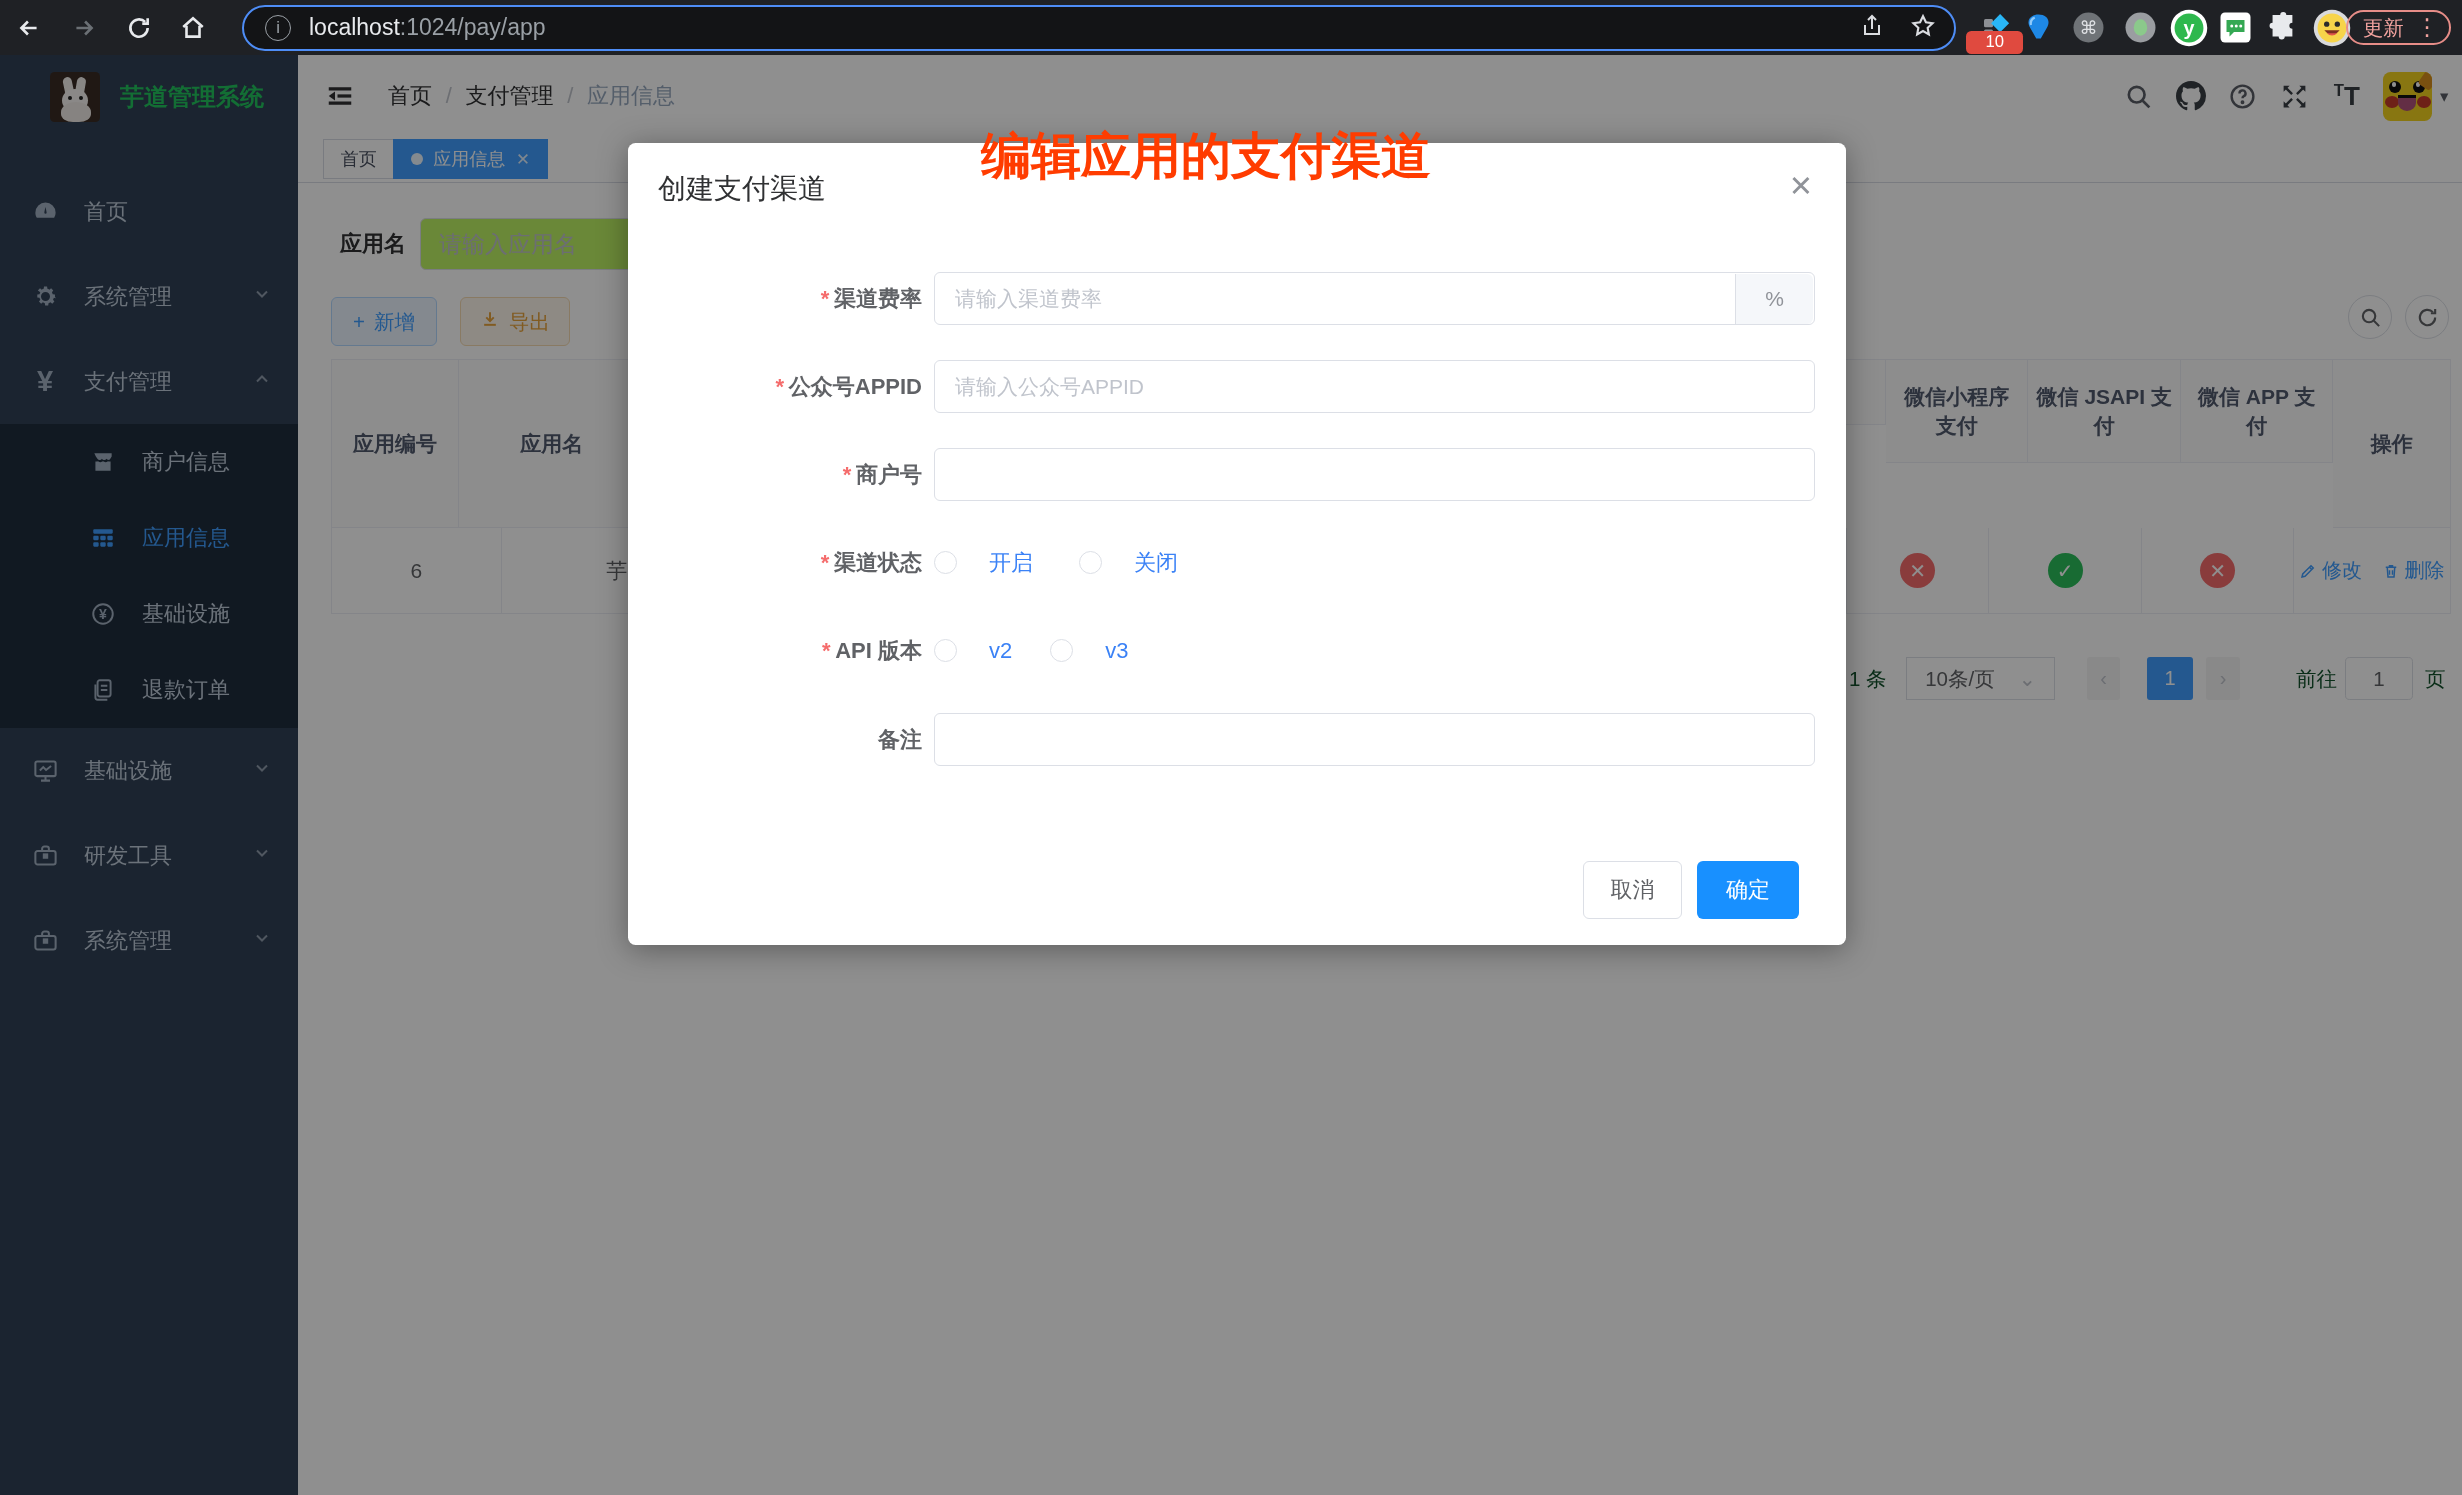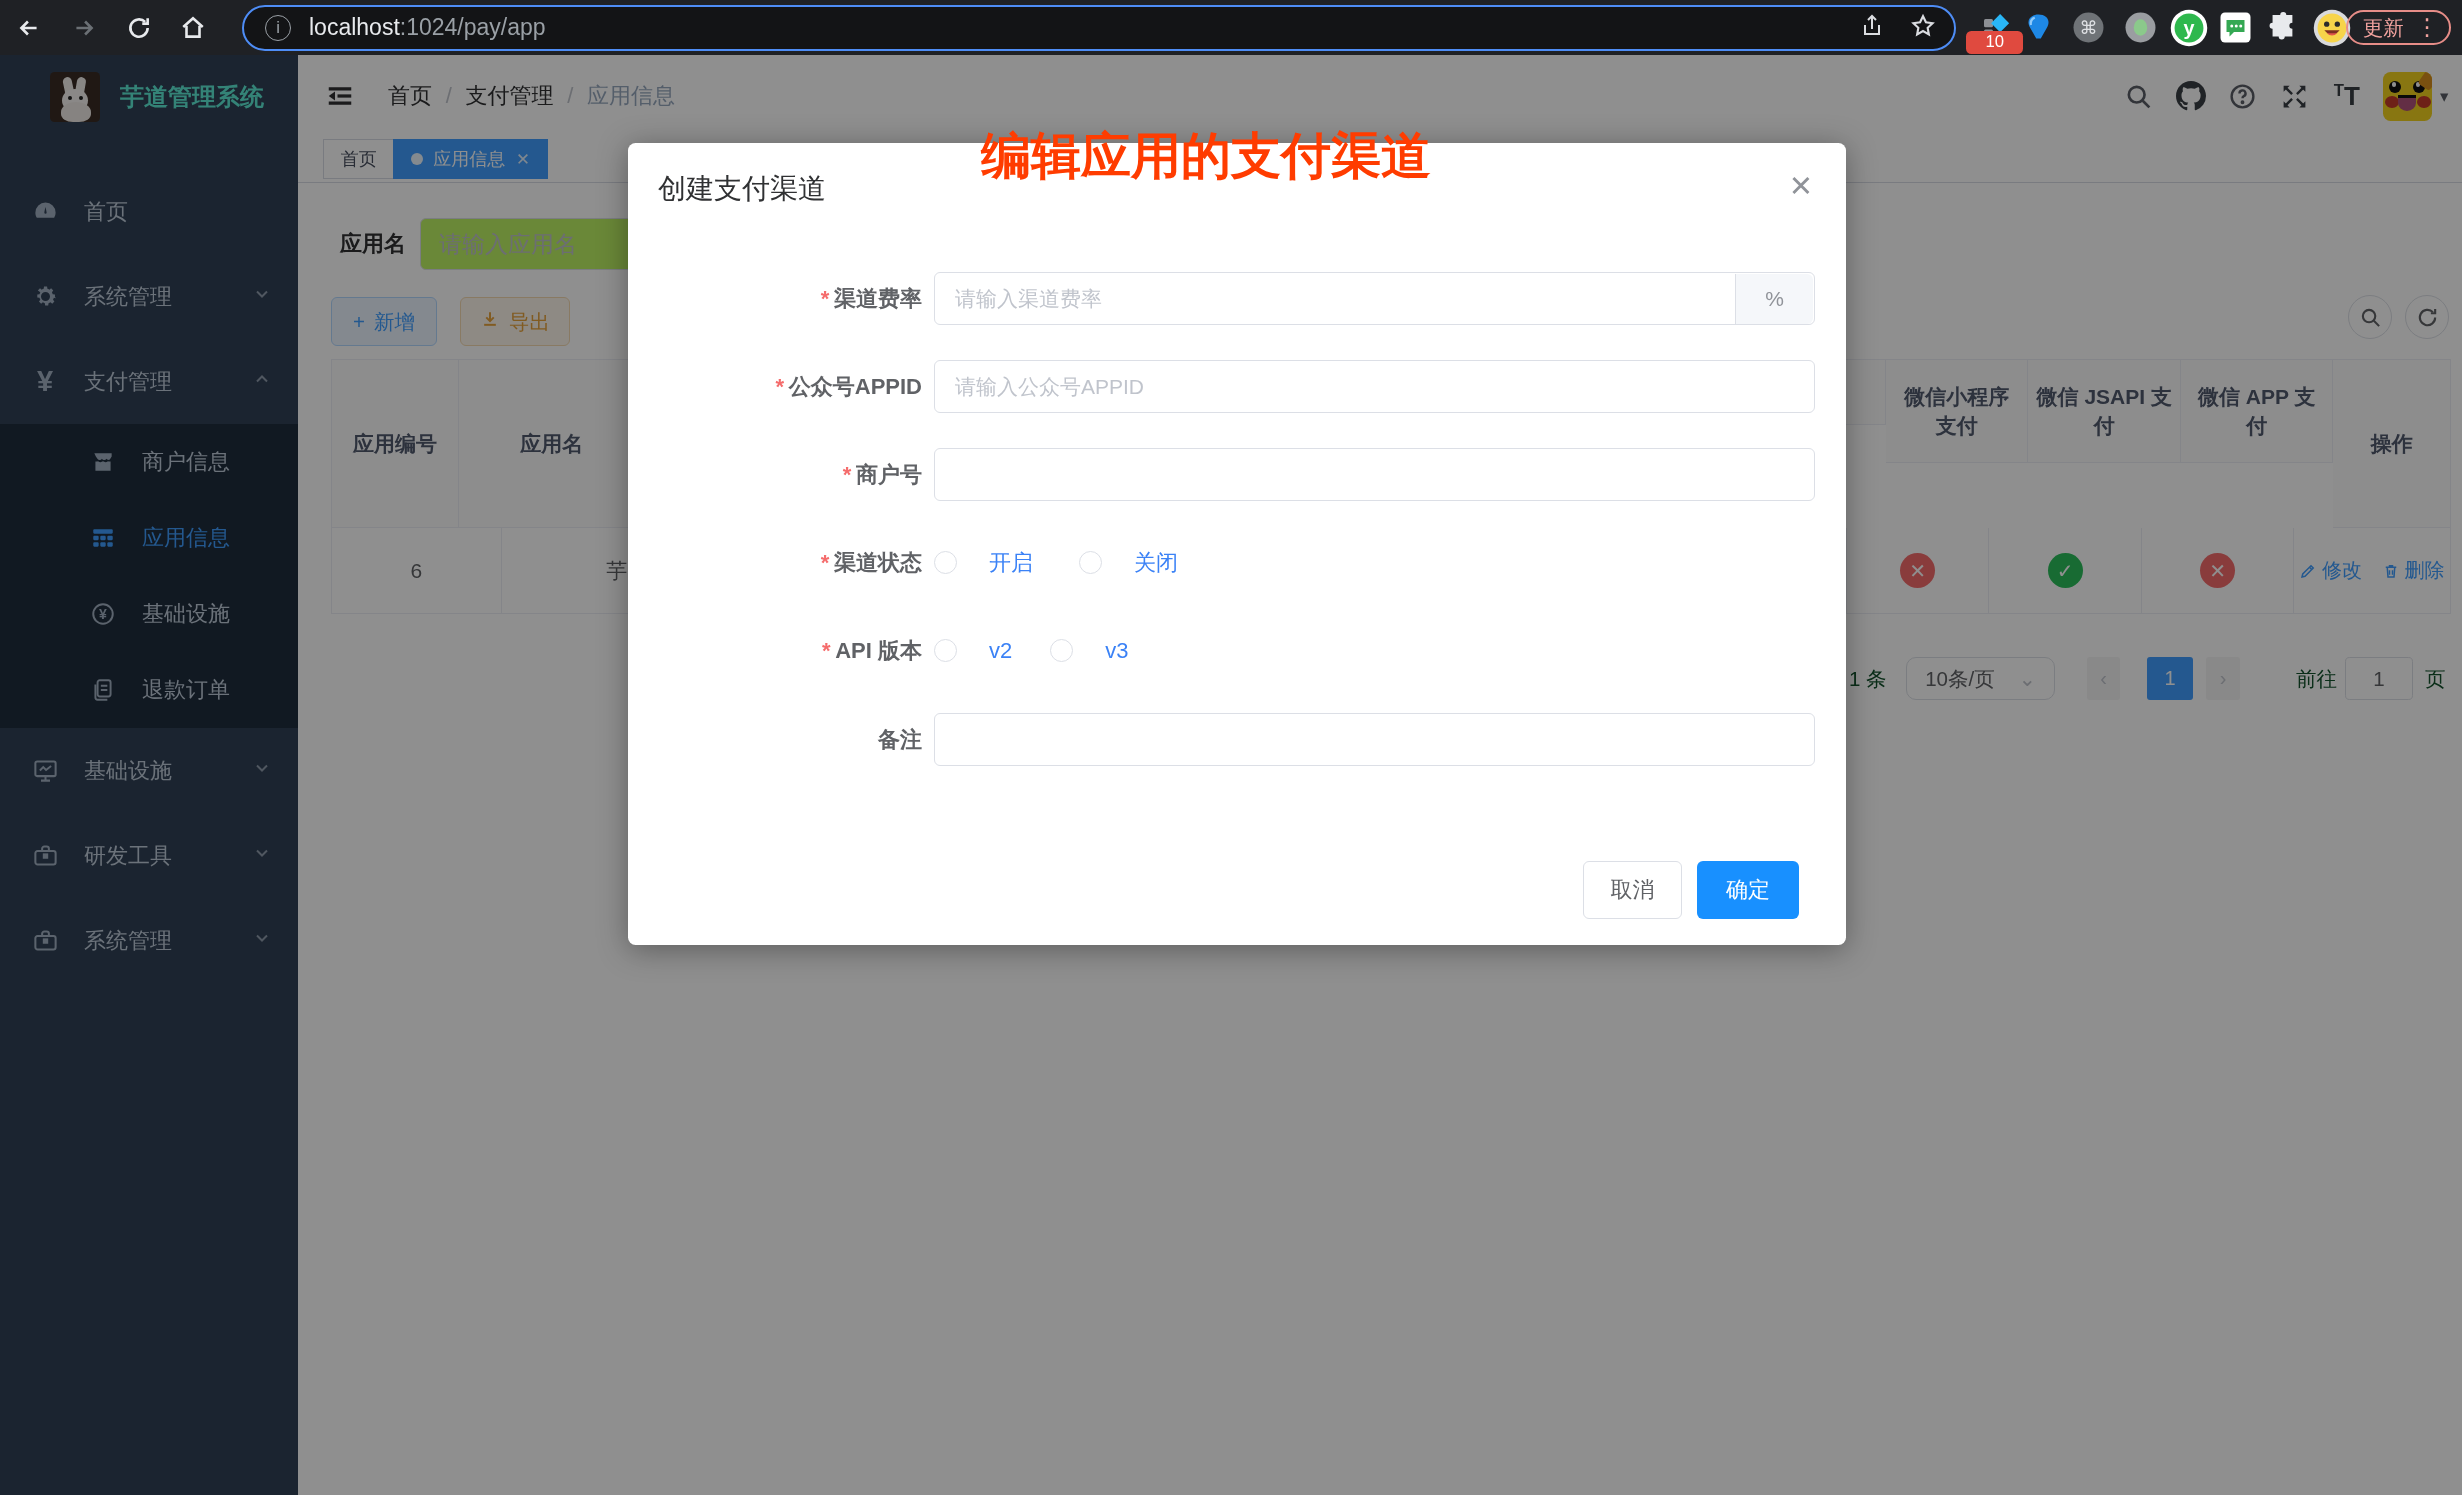--- a/index.html
+++ b/index.html
@@ -24,21 +24,21 @@
   .page{position:absolute;left:0;top:55px;width:2462px;height:1440px;background:#fff;}
 
   
   .sidebar{position:absolute;left:0;top:0;width:298px;height:1440px;background:#304156;z-index:1;}
   .logo-row{display:flex;align-items:center;height:84px;padding-left:50px;gap:20px;}
   .logo-img{width:50px;height:50px;border-radius:4.6px;background:#3a2c24;position:relative;overflow:hidden;flex:0 0 auto;}
   .r-ear{position:absolute;width:9px;height:20px;background:#f3efec;border-radius:4.6px;top:4.6px;}
   .r-head{position:absolute;left:12px;top:16.7px;width:26px;height:23px;background:#f6f3f0;border-radius:50%;}
   .r-body{position:absolute;left:10.6px;top:30px;width:30px;height:20px;background:#efeae6;border-radius:50% 50% 40% 40%;}
   .r-eye{position:absolute;width:3.8px;height:3.8px;background:#222;border-radius:50%;top:24px;}
-  .logo-title{color:#5eead4;font-size:24px;font-weight:bold;white-space:nowrap;}
+  .logo-title{color:#22c55e;font-size:24px;font-weight:bold;white-space:nowrap;}
   .menu{margin-top:30px;}
   .mi{position:relative;display:flex;align-items:center;height:85px;padding-left:30px;gap:24px;color:#bfcbd9;font-size:22px;cursor:pointer;}
   .mi .micon{width:30px;display:flex;justify-content:center;color:#a3b1c2;}
   .mi .chev{position:absolute;right:26px;color:#8f9bab;}
   .submenu{background:#1f2d3d;}
   .smi{height:76px;padding-left:88px;font-size:22px;}
   .smi.active{color:#409eff;}
   .smi.active .micon{color:#409eff;}
 
   
@@ -88,21 +88,21 @@
   .h-data{height:86px;}
   .status-ico{width:35px;height:35px;border-radius:50%;display:flex;align-items:center;justify-content:center;color:#fff;font-size:20px;}
   .st-closed{background:#f56c6c;}
   .st-open{background:#2bbf5c;}
   .oplink{color:#409eff;font-size:20px;display:inline-flex;align-items:center;gap:4.6px;white-space:nowrap;}
   .ops{display:flex;gap:20px;}
 
   
   .pag{position:absolute;top:602px;height:43px;font-size:20.5px;color:#14532d;}
   .pag-total{left:1551px;line-height:43px;}
-  .pag-size{left:1608px;width:149px;height:43px;border:1.5px solid #dcdfe6;border-radius:10px;display:flex;align-items:center;justify-content:center;gap:24px;background:#fff;color:#606266;}
+  .pag-size{left:1608px;width:149px;height:43px;border:1.5px solid #dcdfe6;border-radius:0;display:flex;align-items:center;justify-content:center;gap:24px;background:#fff;color:#606266;}
   .pag-size .chev{color:#c0c4cc;}
   .pbtn{position:absolute;top:602px;height:43px;border-radius:3px;display:flex;align-items:center;justify-content:center;background:#f4f4f5;color:#c0c4cc;font-size:20px;}
   .p-prev{left:1789px;width:33px;}
   .p-page{left:1849px;width:46px;background:#409eff;color:#fff;}
   .p-next{left:1908px;width:34px;}
   .pag-goto-label{left:1998px;line-height:43px;}
   .pag-goto{position:absolute;left:2047px;top:602px;width:68px;height:43px;border:1.5px solid #dcdfe6;border-radius:4.6px;text-align:center;font-size:20.5px;color:#606266;background:#fff;}
   .pag-page-label{left:2127px;line-height:43px;}
 
   

